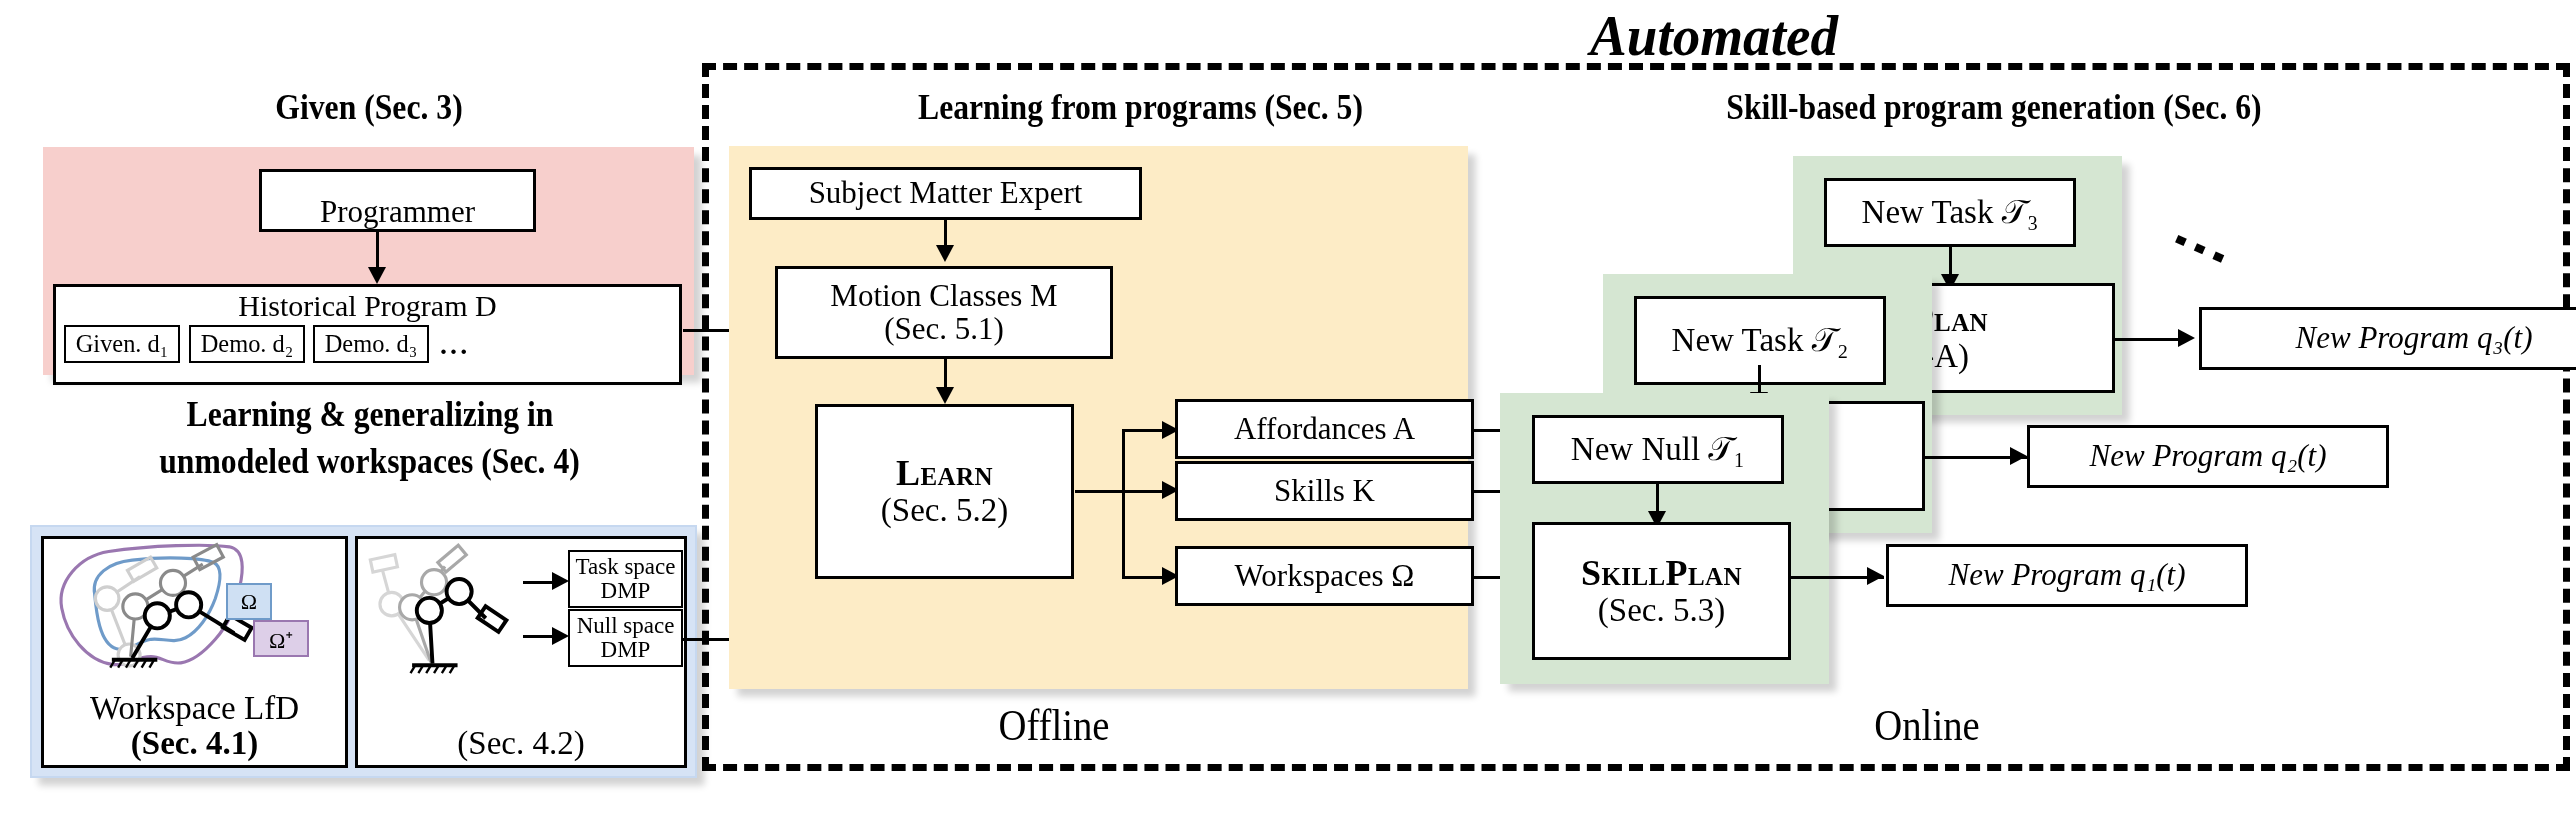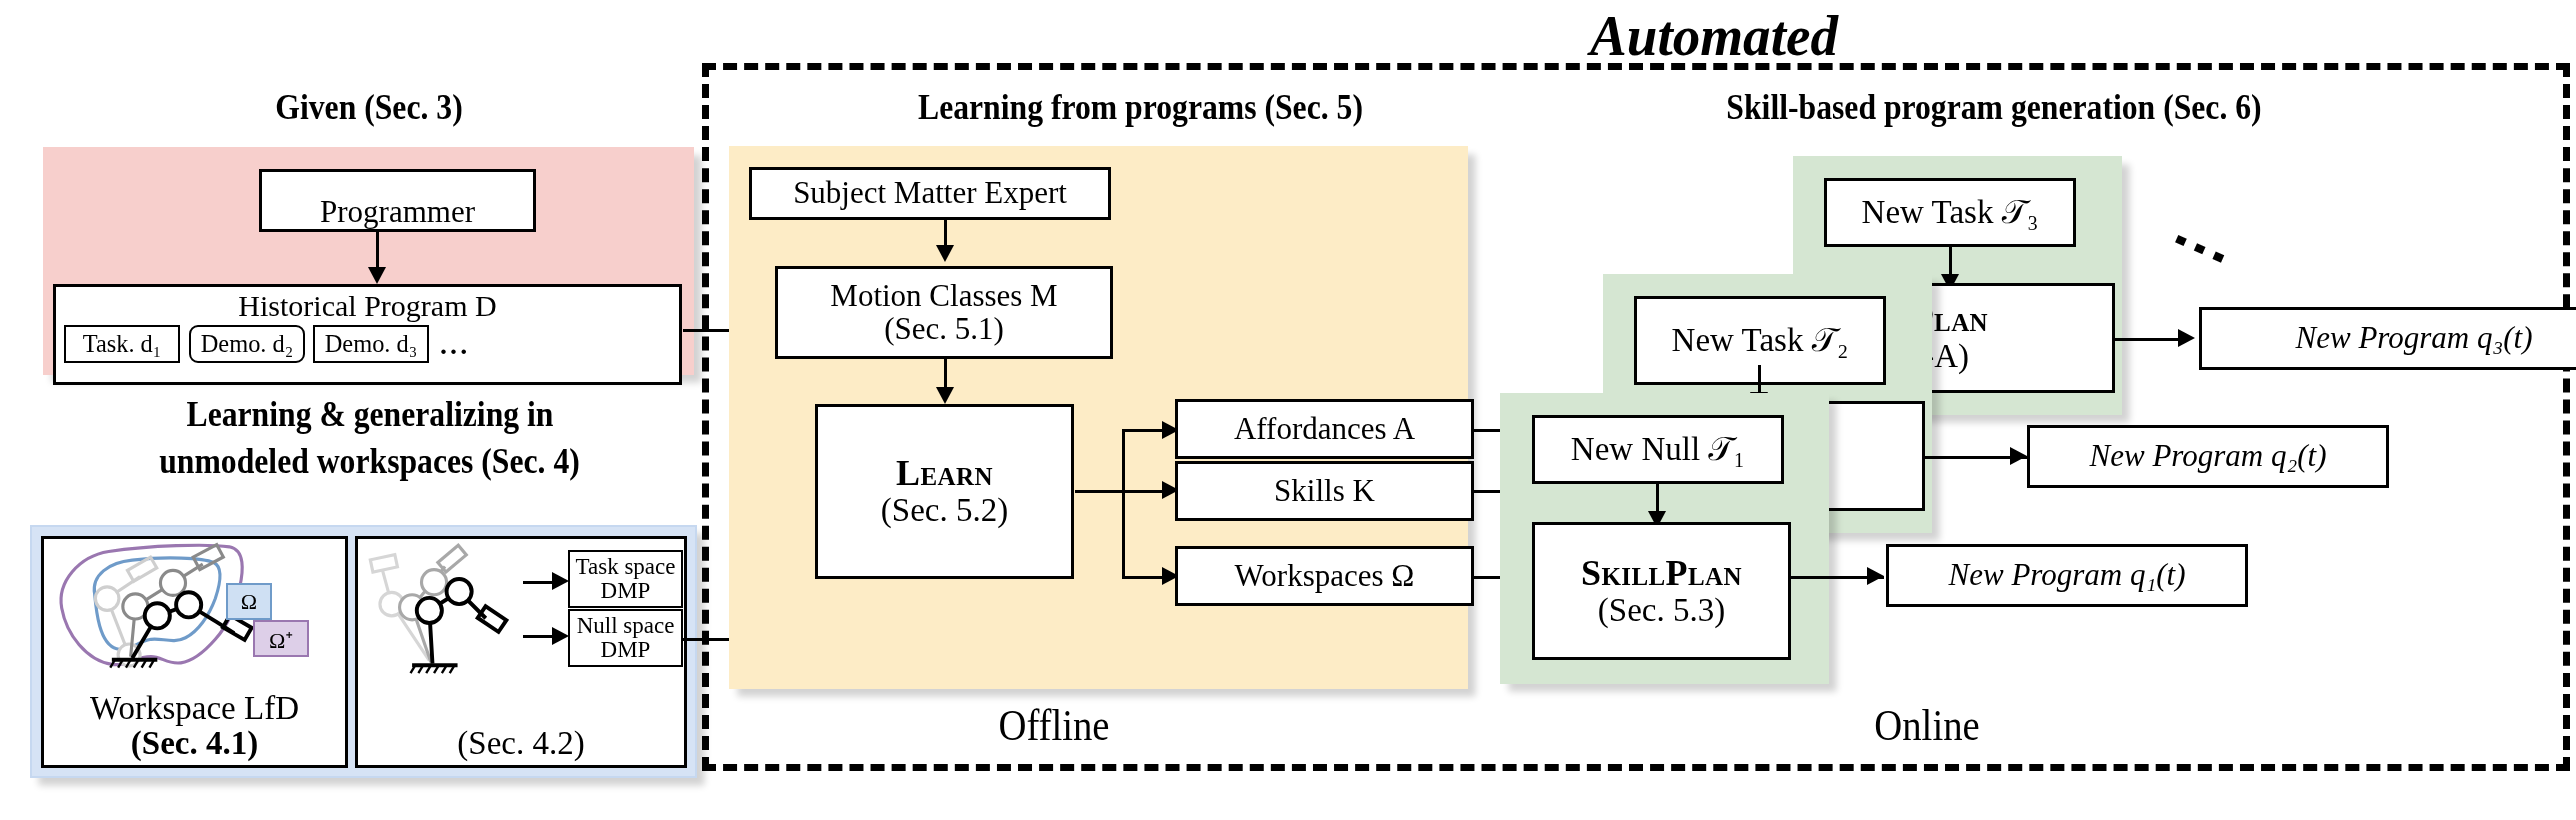--- a/index.html
+++ b/index.html
@@ -57,23 +57,23 @@
 </div>
 
 <div class="ln vl abs" style="left:376px;top:232px;height:41px;"></div>
 <div class="ah-d" style="left:368px;top:267px;"></div>
 
 <div class="nbox" style="left:53px;top:284px;width:629px;height:101px;justify-content:flex-start;padding-top:3.1px;">
   <span style="font-size:30px;">Historical Program D</span>
 </div>
 
 <div class="nbox thin" style="left:64px;top:325px;width:116px;height:38px;font-size:24.4px;">
-  <span>Task. d₁</span>
-</div>
-<div class="nbox thin" style="left:189px;top:325px;width:116px;height:38px;font-size:24.4px;border-radius:9px;">
+  <span>Given. d₁</span>
+</div>
+<div class="nbox thin" style="left:189px;top:325px;width:116px;height:38px;font-size:24.4px;">
   <span>Demo. d₂</span>
 </div>
 <div class="nbox thin" style="left:313px;top:325px;width:116px;height:38px;font-size:24.4px;">
   <span>Demo. d₃</span>
 </div>
 <div class="dots" style="left:440px;top:329px;font-size:28px;">...</div>
 
 <div class="ln hl abs" style="left:683px;top:329px;width:148px;"></div>
 <div class="ln vl abs" style="left:827px;top:329px;height:189px;"></div>
 <div class="ln hl abs" style="left:827px;top:515px;width:102px;"></div>
@@ -184,21 +184,21 @@
 
 <div class="ln hl abs" style="left:683px;top:638px;width:148px;"></div>
 <div class="ln vl abs" style="left:827px;top:582px;height:58px;"></div>
 <div class="ln hl abs" style="left:827px;top:582px;width:102px;"></div>
 <div class="ah-r" style="left:925px;top:573px;"></div>
 
 <div class="heading" style="left:755px;top:86px;width:771px;font-size:36px;">Learning from programs (Sec. 5)</div>
 
 <div class="panel" id="panel-learn" style="left:729px;top:146px;width:739px;height:543px;"></div>
 
-<div class="nbox" style="left:749px;top:167px;width:362px;height:53px;font-size:31px;">
+<div class="nbox" style="left:749px;top:167px;width:393px;height:53px;font-size:31px;">
   <span>Subject Matter Expert</span>
 </div>
 
 <div class="ln vl abs" style="left:944px;top:220px;height:31px;"></div>
 <div class="ah-d" style="left:936px;top:245px;"></div>
 
 <div class="nbox" style="left:775px;top:266px;width:338px;height:93px;font-size:31px;">
   <span>Motion Classes M</span>
   <span>(Sec. 5.1)</span>
 </div>

